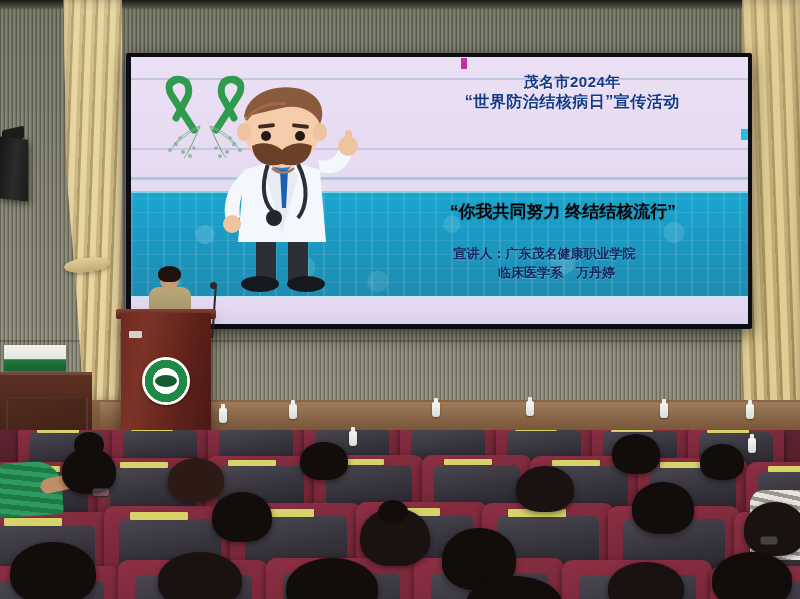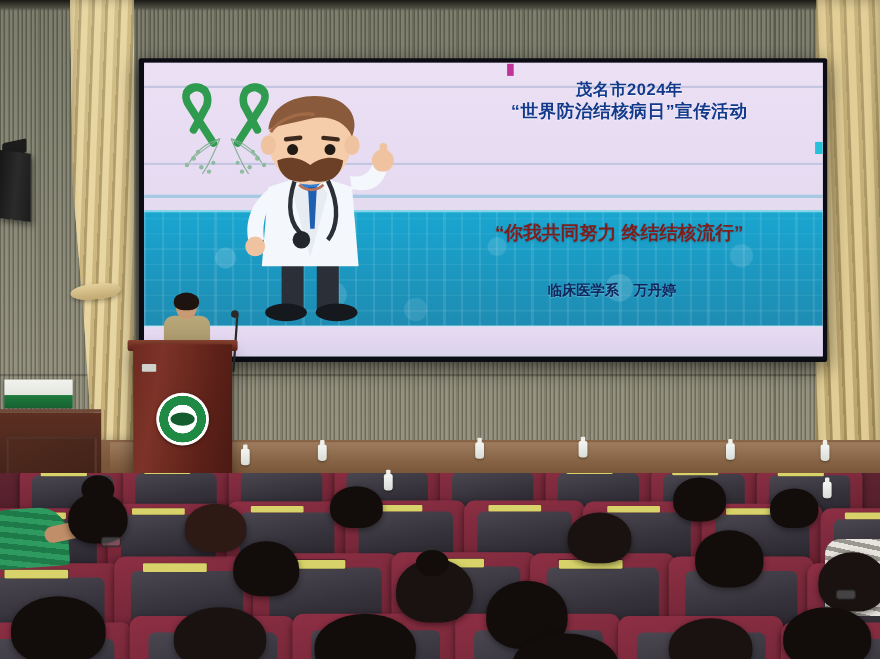--- a/index.html
+++ b/index.html
@@ -122,29 +122,29 @@
   
   .slide-title{
     position:absolute;left:44%;top:6%;width:55%;
     text-align:center;color:#123a8a;
     font-weight:bold;letter-spacing:.5px;line-height:1.26;
     font-size:15px;text-shadow:0 1px 1px rgba(255,255,255,.6);
   }
   .slide-title .l2{font-size:16px;display:block;white-space:nowrap;}
   .slide-slogan{
     position:absolute;left:40%;top:53.5%;width:60%;
-    text-align:center;color:#7f1d1d;font-weight:bold;font-size:17px;
+    text-align:center;color:#000000;font-weight:bold;font-size:17px;
     white-space:nowrap;text-shadow:0 1px 2px rgba(0,0,0,.2);
   }
   .slide-presenter{
     position:absolute;left:38%;top:70%;width:58%;
     color:#10265e;font-weight:bold;font-size:13px;line-height:1.5;
     text-align:center;text-shadow:0 1px 1px rgba(255,255,255,.25);
   }
-  .slide-presenter .line2{display:block;padding-left:24px;margin-top:10px;}
+  .slide-presenter .line2{display:block;padding-left:24px;}
   .slide-date{
     position:absolute;left:38%;top:86.5%;width:56%;
     text-align:center;color:#10265e;font-weight:bold;font-size:13px;
   }
 
   
   .logo-lungs{position:absolute;left:3%;top:4%;width:110px;height:105px;}
 
   
   .doctor{position:absolute;left:11.5%;top:10%;width:164px;height:215px;}
@@ -395,20 +395,21 @@
     </svg>
 
     <div class="slide-title">
       <span>茂名市2024年</span>
       <span class="l2">“世界防治结核病日”宣传活动</span>
     </div>
 
     <div class="slide-slogan">“你我共同努力 终结结核流行”</div>
 
     <div class="slide-presenter">
+      <span>宣讲人：广东茂名健康职业学院</span>
       <span class="line2">临床医学系　万丹婷</span>
     </div>
 
   </div>
 
   <div class="stage-floor"></div>
   <div class="stage-floor-shine"></div>
 
   <div class="cabinet-box"></div>
   <div class="cabinet">

